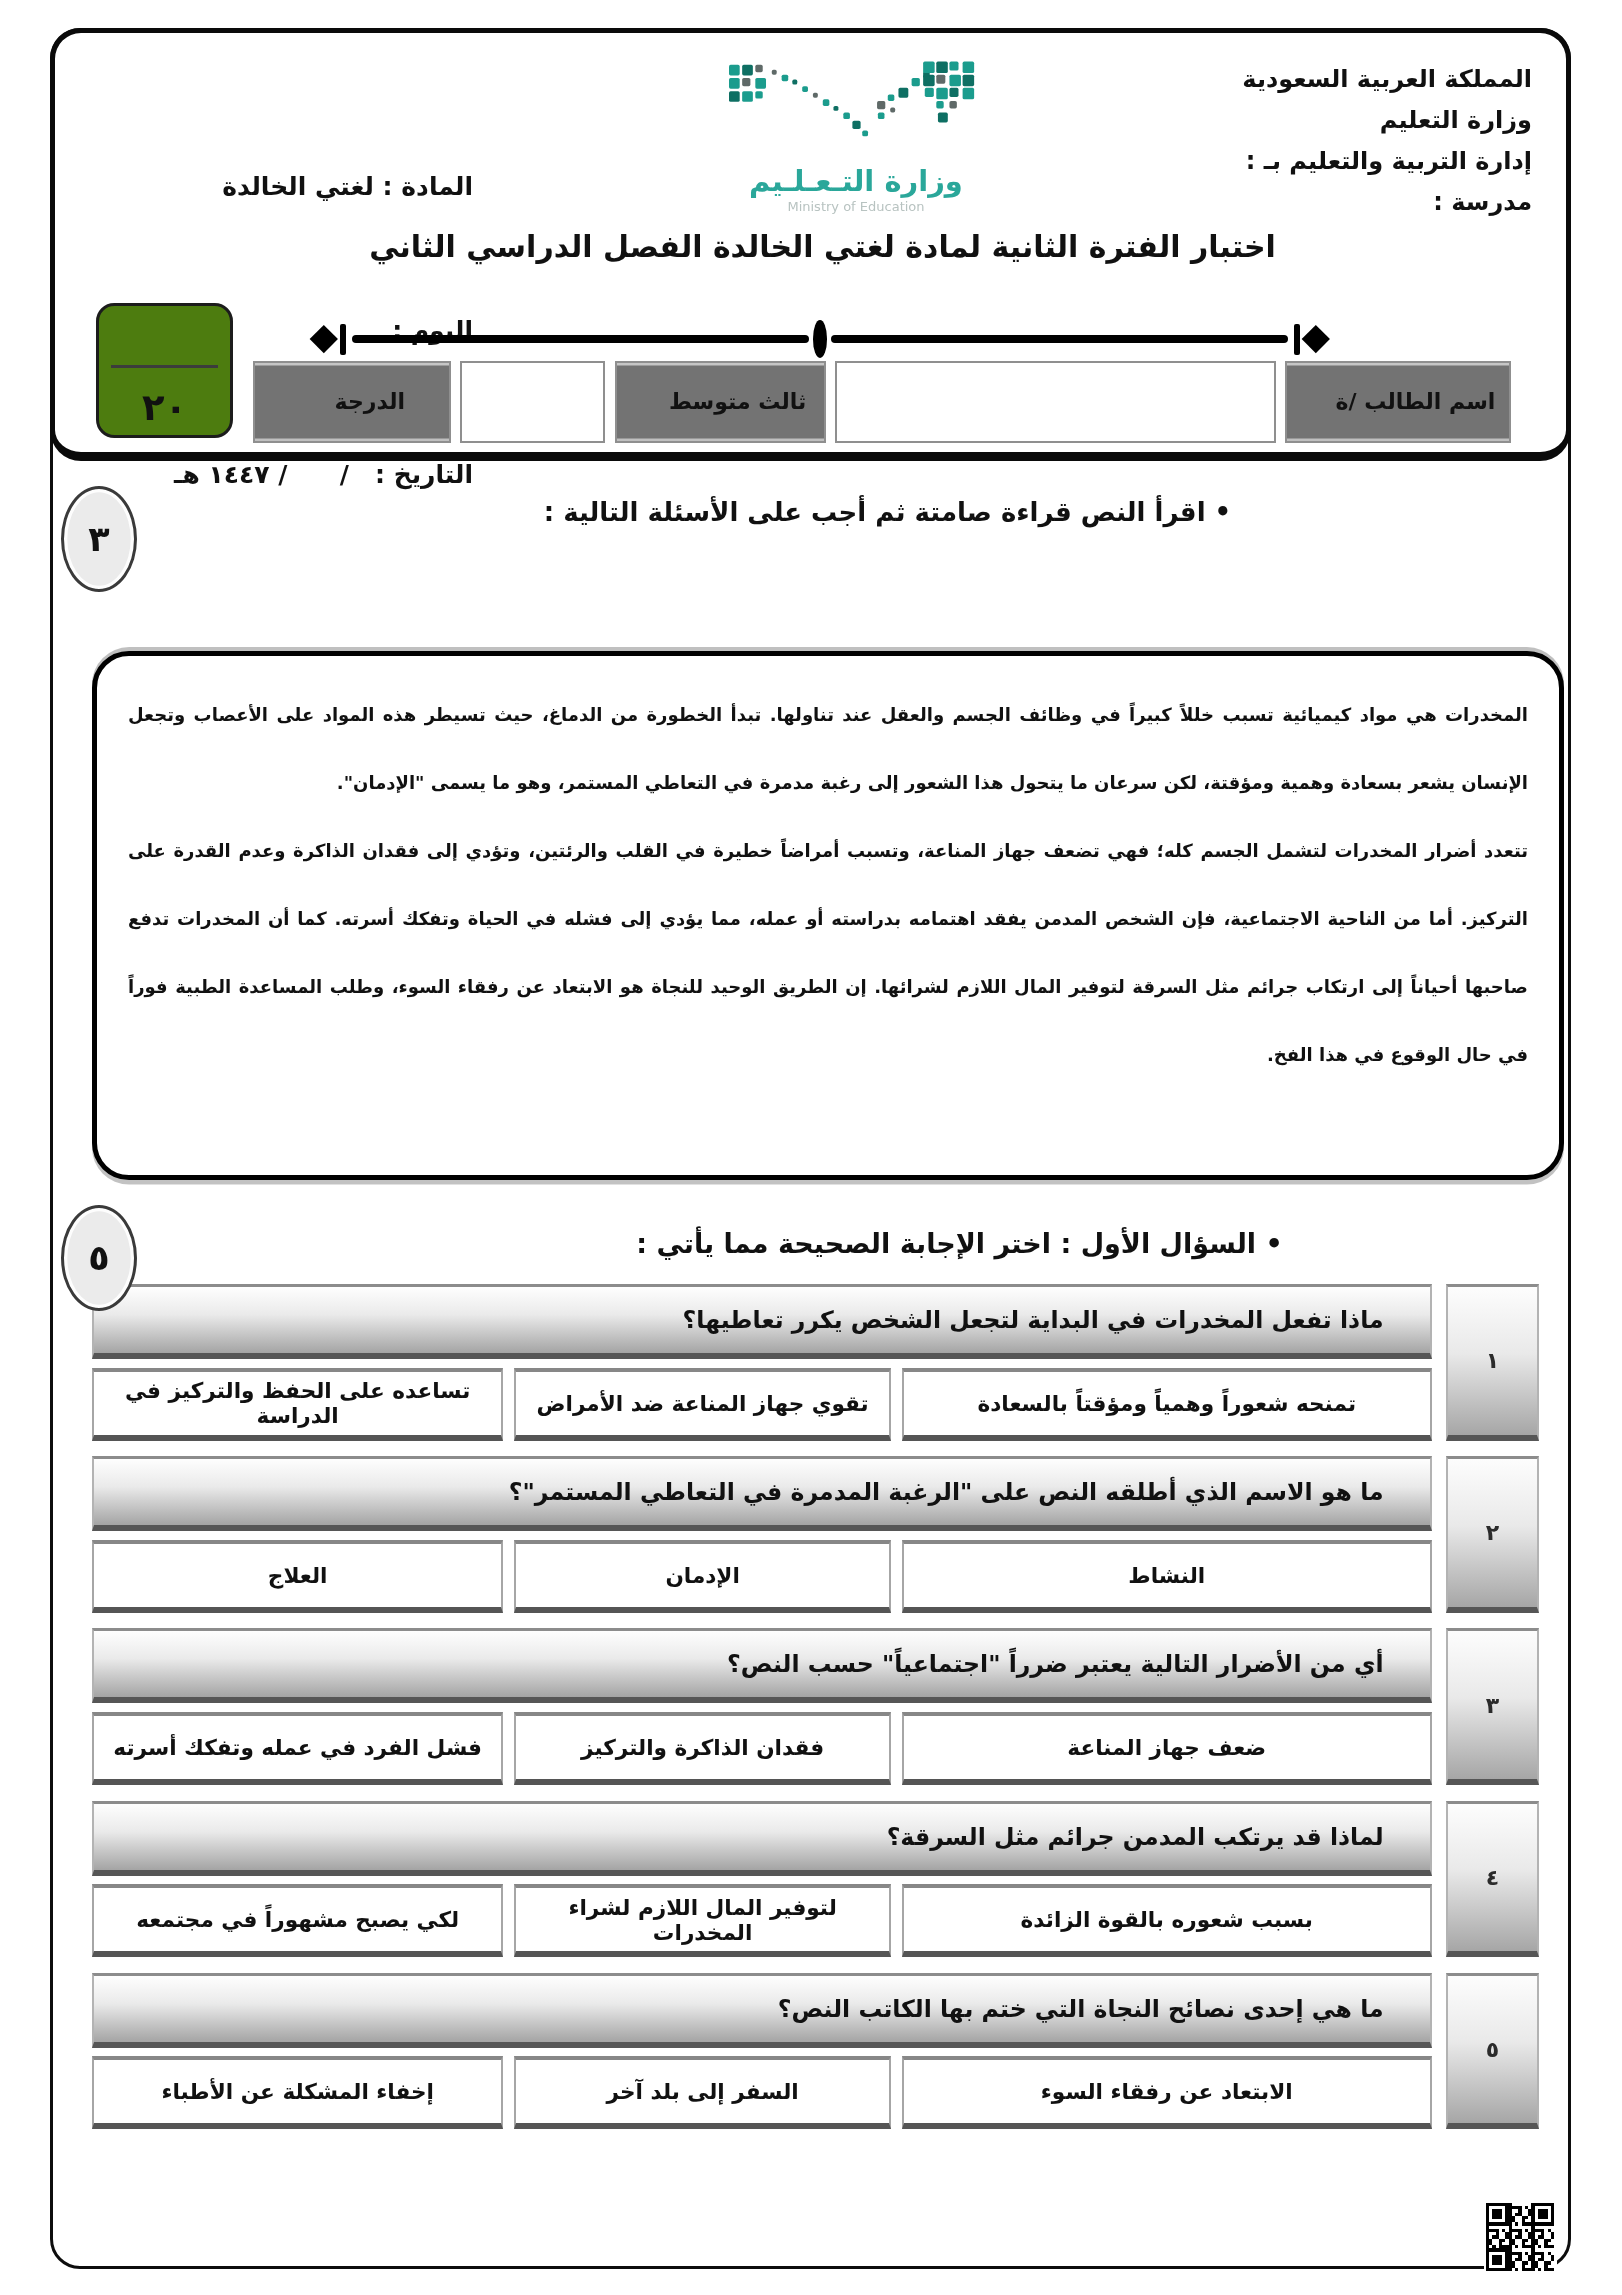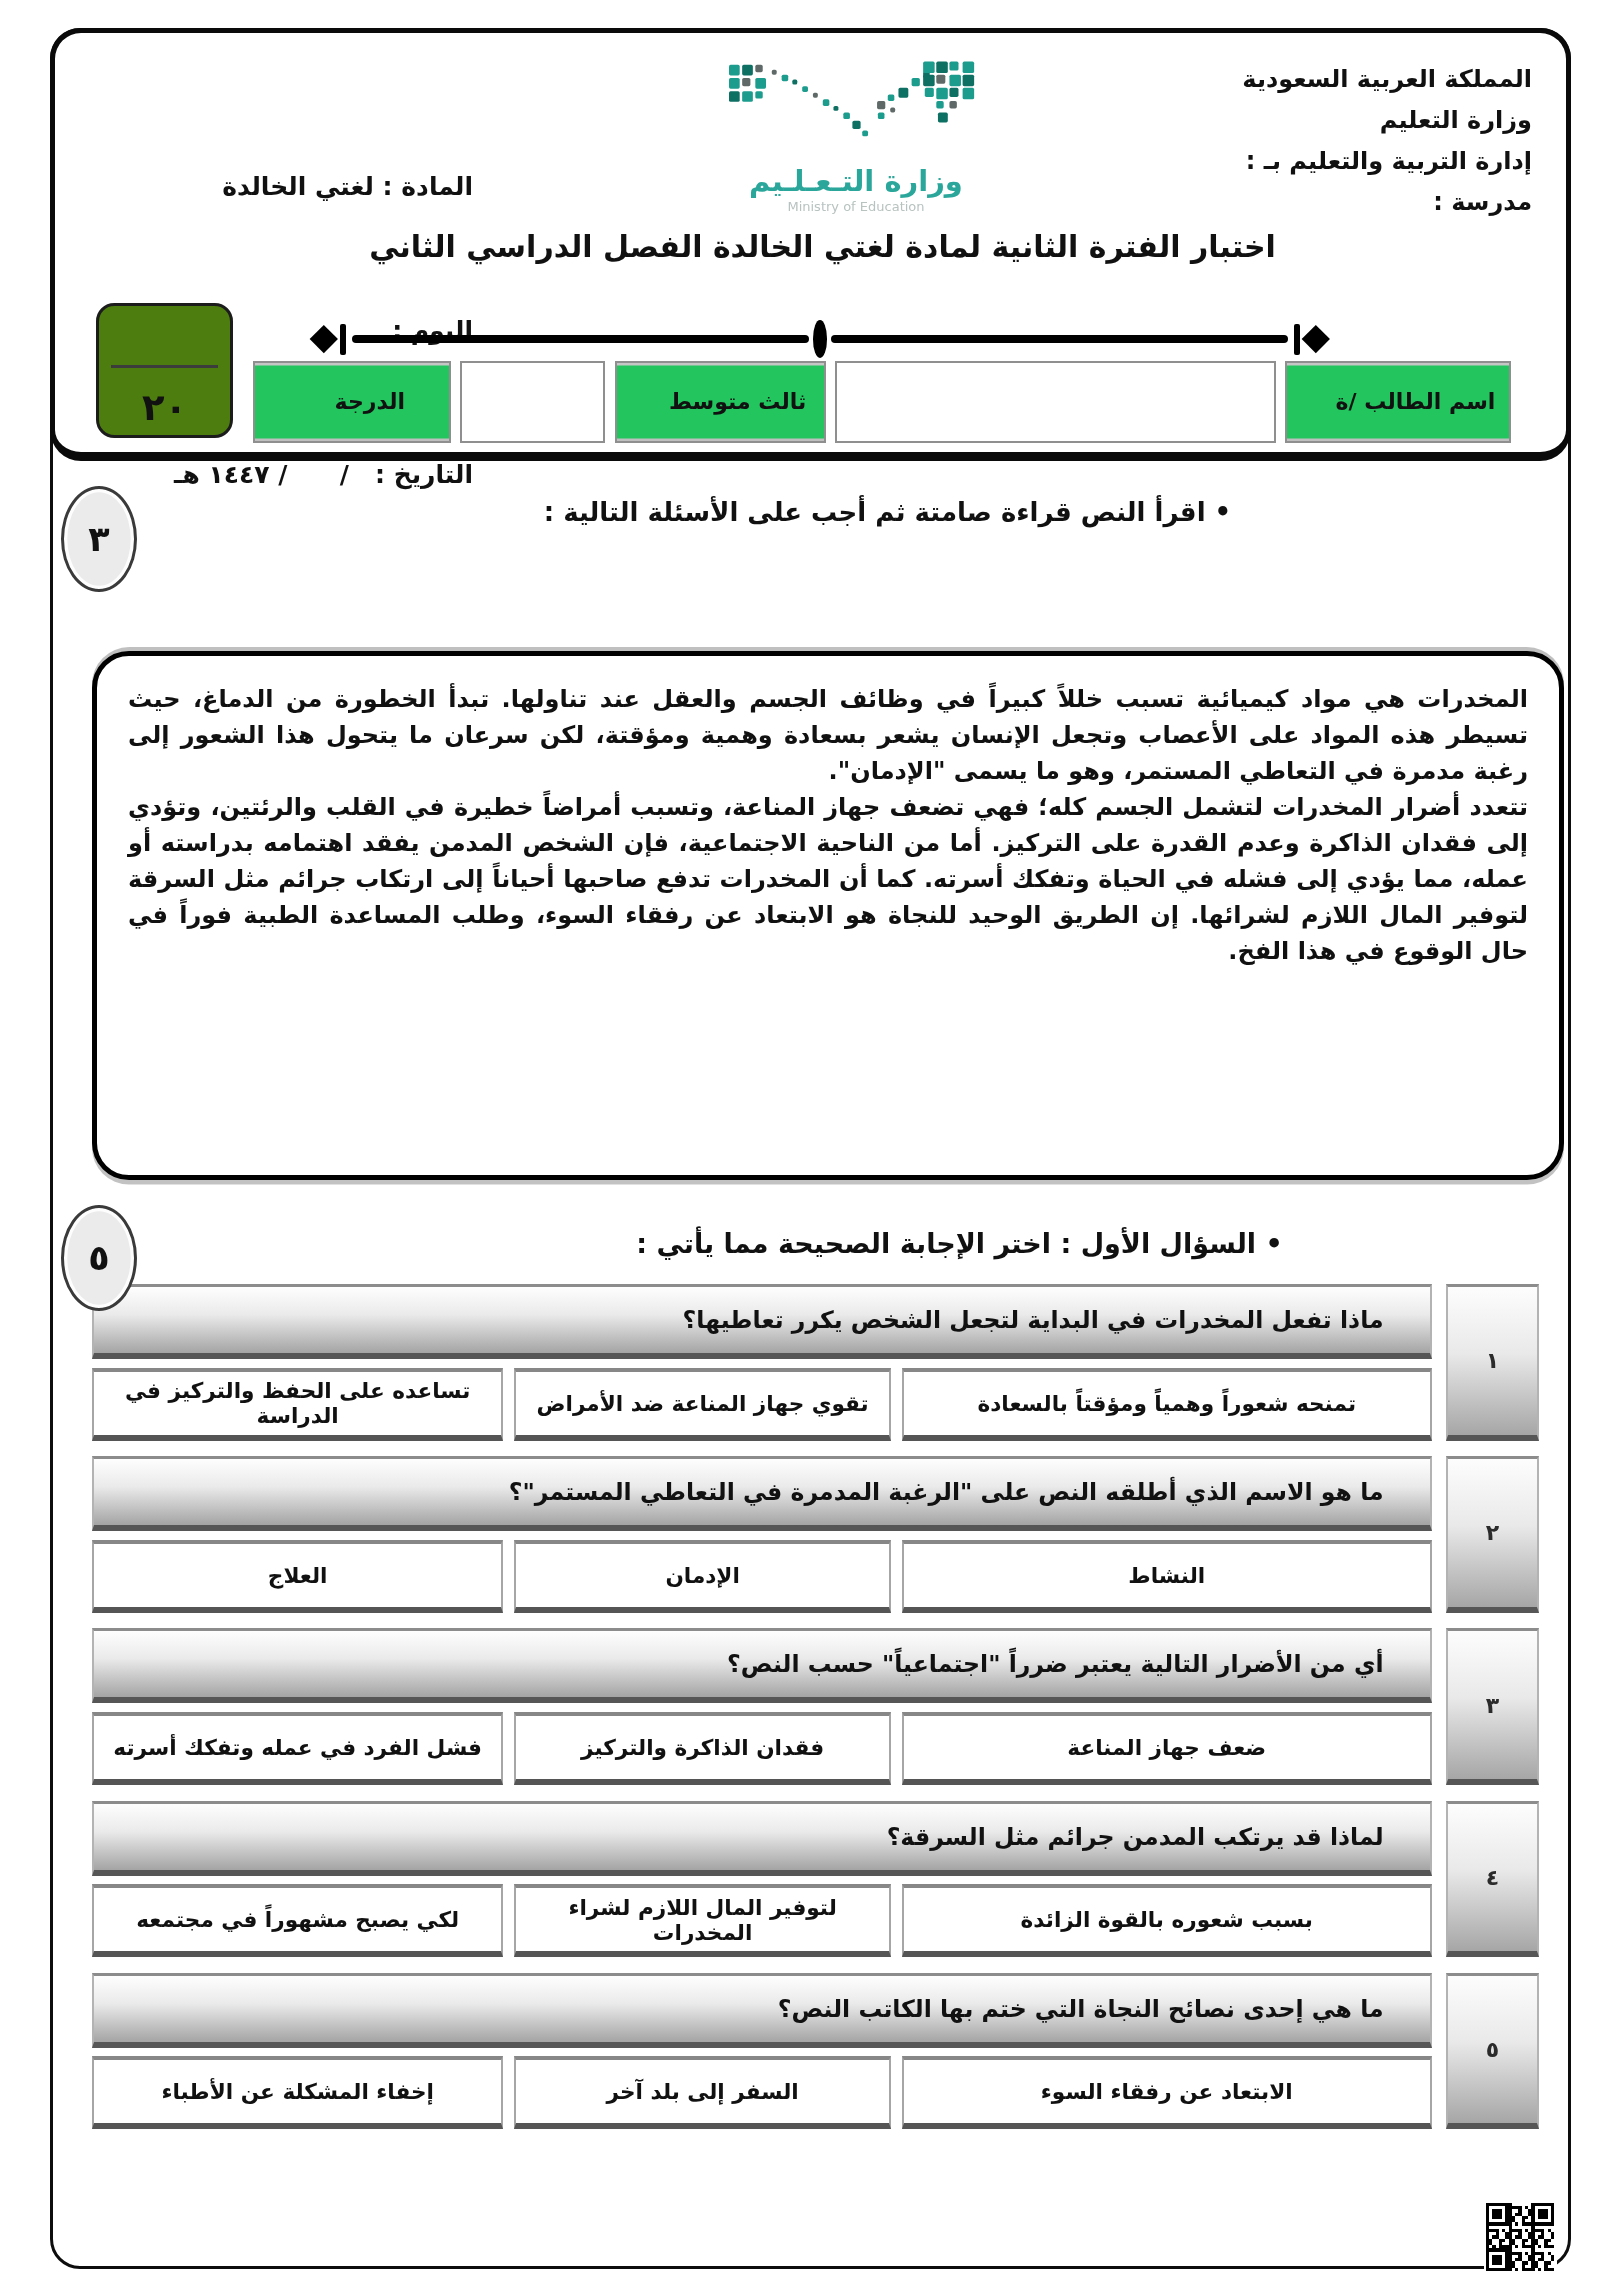--- a/index.html
+++ b/index.html
@@ -33,21 +33,21 @@
     display:flex;align-items:center;direction:ltr;}
   .dmd{width:19.6px;height:19.6px;background:#000;transform:rotate(45deg);flex:0 0 auto;}
   .tick{width:5.9px;height:31px;background:#000;margin:0 6.5px;flex:0 0 auto;border-radius:2px;}
   .dline{flex:1;height:7.9px;background:#000;border-radius:3.9px;}
   .cdot{width:14.4px;height:38px;background:#000;border-radius:50%;margin:0 3.9px;flex:0 0 auto;}
   
   .student-row{position:absolute;left:198px;top:328px;width:1258px;height:82px;
     display:flex;gap:9.2px;align-items:stretch;}
   .cell{box-sizing:border-box;display:flex;align-items:center;justify-content:center;
     font-size:22px;border:2px solid #8f8f8f;}
-  .cell.gray{background:#22c55e;box-shadow:inset 0 2.6px 0 #c6c6c6, inset 0 -2.6px 0 #bfbfbf;padding-left:35px;}
+  .cell.gray{background:#737373;box-shadow:inset 0 2.6px 0 #c6c6c6, inset 0 -2.6px 0 #bfbfbf;padding-left:35px;}
   .cell.white{background:#fff;}
   .w-name-label{width:226px;}
   .w-name{width:441px;}
   .w-class{width:211px;}
   .w-small{width:145px;}
   .w-grade{width:198px;}
   
   .score-box{position:absolute;left:41px;top:270px;width:137px;height:135px;
     border:3.9px solid #1c1c1c;border-radius:18.3px;box-sizing:border-box;background:#4d7c0f;}
   .score-line{position:absolute;top:46%;left:9%;right:9%;border-top:3.3px solid #3c3c3c;}
@@ -61,21 +61,21 @@
   
   .instruction{position:absolute;left:76px;top:497px;width:1427px;box-sizing:border-box;
     padding-left:196px;text-align:center;font-size:26px;}
   .q-heading{position:absolute;left:92px;top:1228px;width:1427px;box-sizing:border-box;
     padding-left:308px;text-align:center;font-size:27px;}
   
   .passage-box{position:absolute;left:92px;top:651px;width:1472px;height:529px;
     border:5.2px solid #000;border-radius:37px;box-sizing:border-box;background:#fff;
     padding:25px 31px 19.6px 31px;overflow:hidden;
     box-shadow:0 -3.9px 0 rgba(140,140,140,.55), 0 4.6px 0 rgba(120,120,120,.45);}
-  .passage-box p{margin:0;font-size:24px;line-height:36px;text-align:justify;text-align-last:right;}
+  .passage-box p{margin:0;font-size:18px;line-height:68px;text-align:justify;text-align-last:right;}
   
   .questions{position:absolute;left:92px;top:1284px;width:1447px;}
   .qblock{display:grid;grid-template-columns:93px 1fr;column-gap:14.4px;margin-bottom:15.7px;}
   .qnum{grid-column:1;box-sizing:border-box;
     background:linear-gradient(180deg,#fdfdfd 0%,#e9e9e9 45%,#a6a6a6 100%);
     border-top:3.3px solid #8c8c8c;border-bottom:6.5px solid #565656;
     border-left:2px solid #b3b3b3;border-right:2px solid #b3b3b3;
     display:flex;align-items:center;justify-content:center;font-size:22px;color:#2b2b2b;}
   .qmain{grid-column:2;}
   .qbar{height:75px;box-sizing:border-box;

